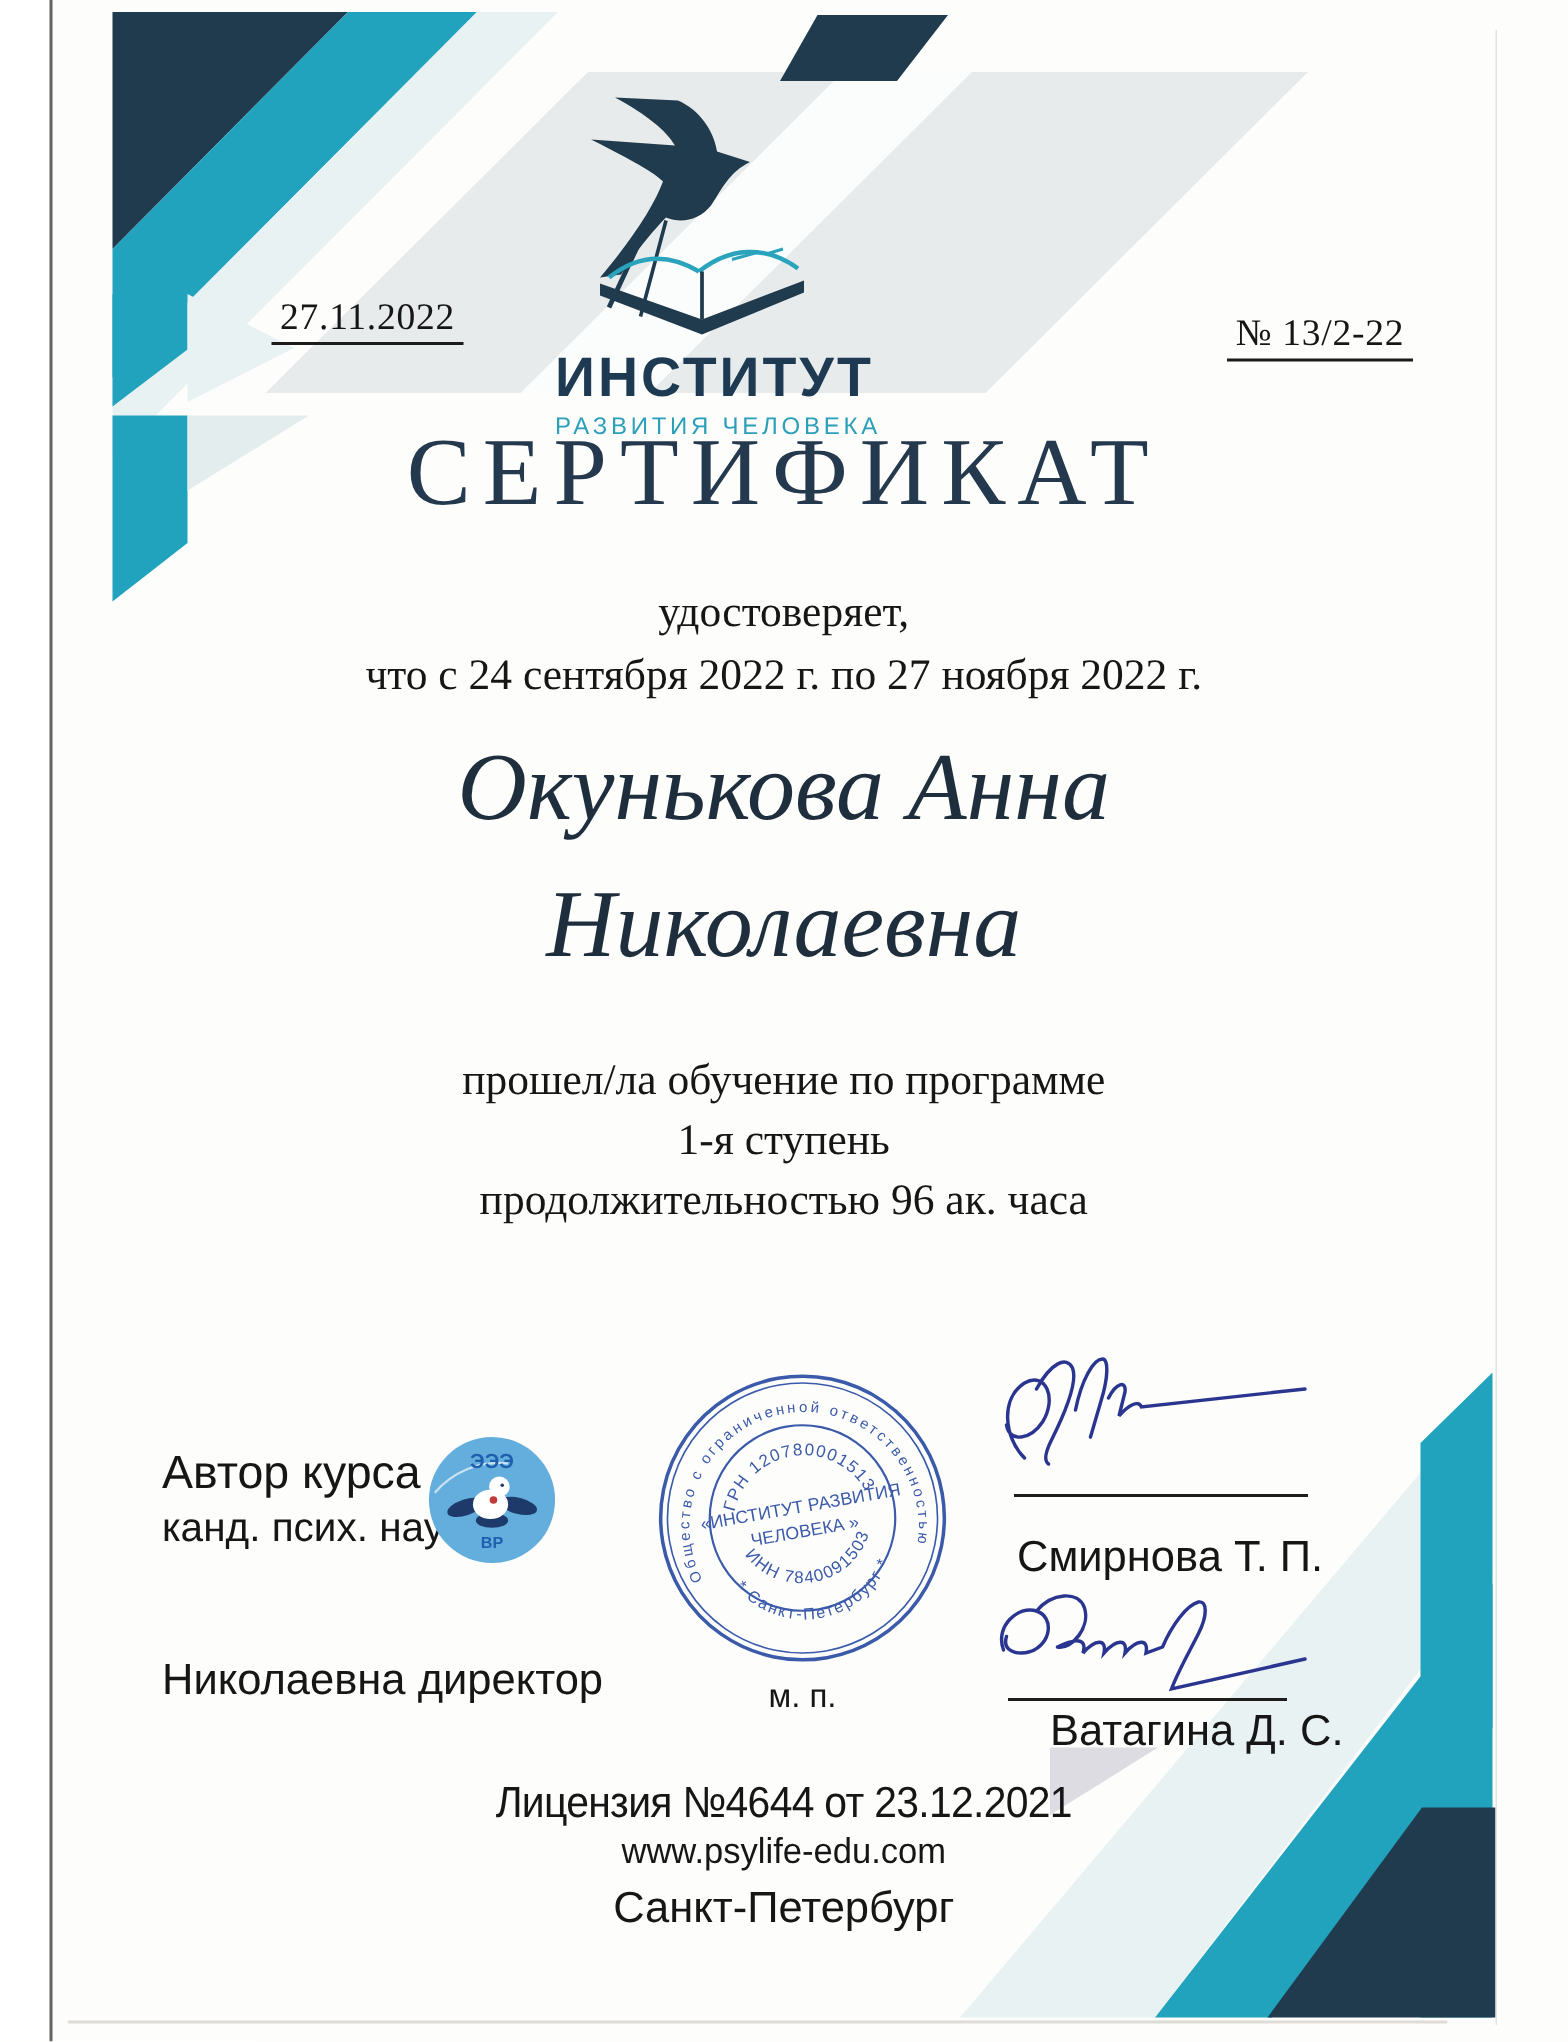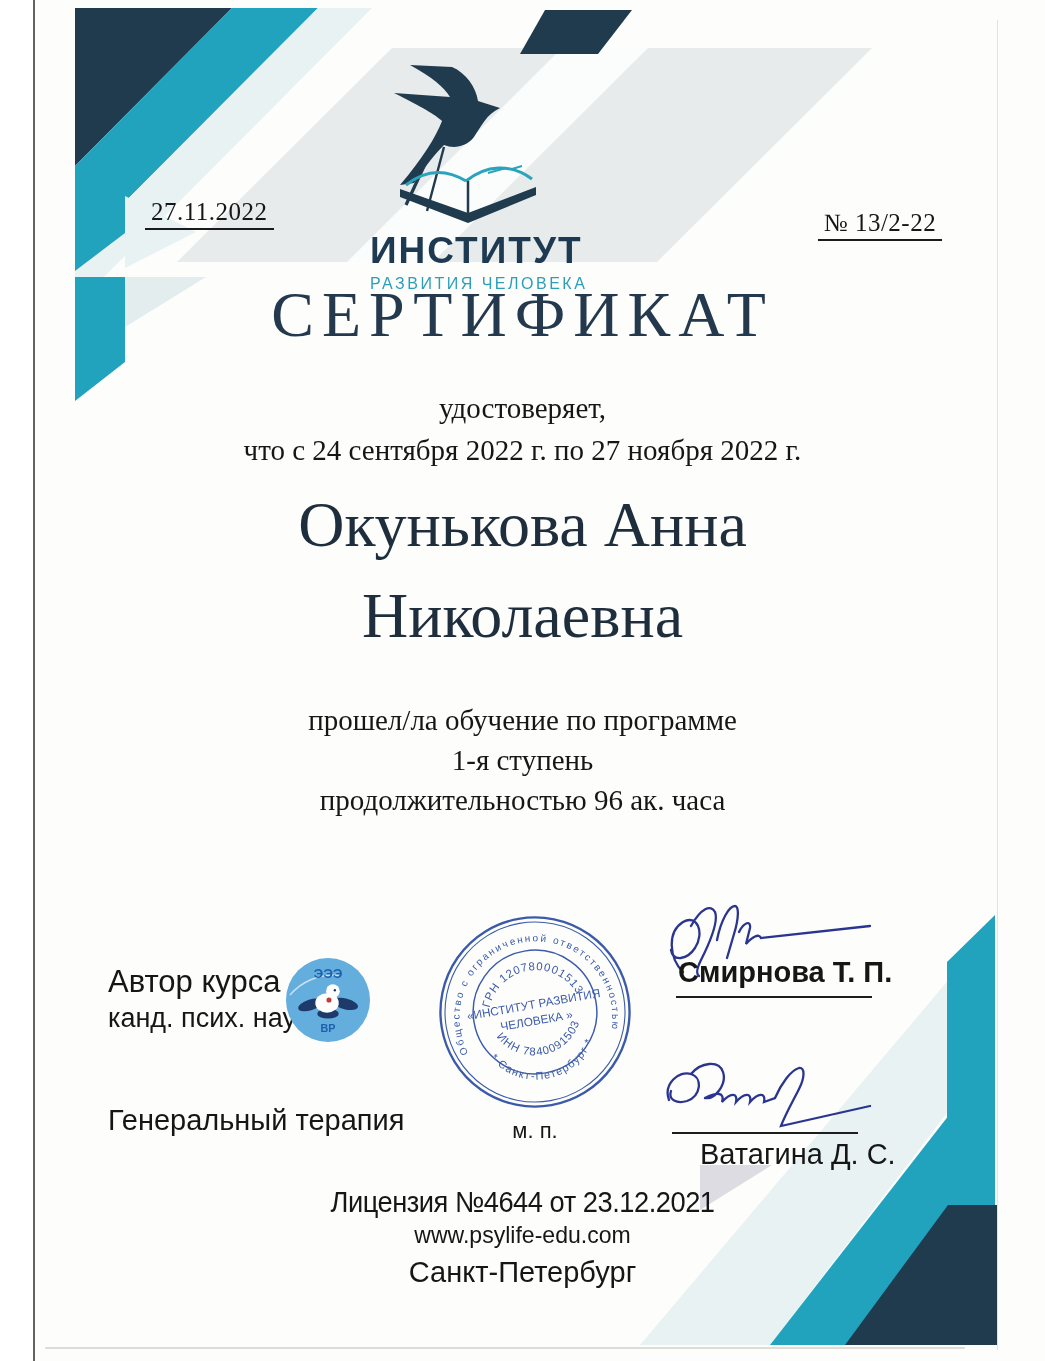--- a/index.html
+++ b/index.html
@@ -18,21 +18,21 @@
   .date-field,.number-field{font-size:25px;letter-spacing:.5px;}
   .date-field span,.number-field span{border-bottom:2px solid #1b1b1b;padding:0 6px 3px 6px;}
 
   .logo-block{left:370px;top:58px;width:350px;}
   .logo-org1{font-size:37px;font-weight:bold;color:#1d3a52;letter-spacing:2px;line-height:1.05;}
   .logo-org2{font-size:16px;color:#2b9fb8;letter-spacing:2.5px;margin-top:4px;}
 
   .cert-title{top:278px;font-size:64px;color:#24394d;letter-spacing:8px;font-weight:500;}
   .certifies{top:392px;font-size:29px;}
   .period{top:434px;font-size:29px;}
-  .recipient{top:480px;font-size:64px;color:#1f2e3d;line-height:1.42;}
+  .recipient{top:480px;font-size:64px;font-style:italic;color:#1f2e3d;line-height:1.42;}
   .recipient > div{max-width:760px;margin:0 auto;}
   .program-wrap{top:700px;font-size:29px;line-height:40px;}
   .program-wrap .pl{max-width:660px;margin:0 auto;}
 
   .author-block{left:108px;top:964px;}
   .author-l1{font-size:31px;}
   .author-l2{font-size:27px;margin-top:3px;}
   .director{left:108px;top:1104px;font-size:29px;}
   .mp{left:470px;top:1118px;width:130px;text-align:center;font-size:22px;}
 
@@ -75,21 +75,21 @@
       <polygon points="995,915 995,1345 947,1345 947,962" fill="#21a2bd"></polygon>
       <polygon points="845,1345 948,1205 997,1205 997,1345" fill="#203a4e"></polygon>
     </g>
   </svg>
 
   <div class="scanstrip-left"></div>
   <div class="scanline-left"></div>
   <div class="scanline-right"></div>
   <div class="scanline-bottom"></div>
 
-  <div class="abs date-field ser" style="left:145px;top:198px;width:200px;"><span>27.11.2022</span></div>
+  <div class="abs date-field ser" style="left:145px;top:198px;width:200px;text-align:center;"><span>27.11.2022</span></div>
   <div class="abs number-field ser" style="left:780px;top:209px;width:200px;text-align:center;"><span>№ 13/2-22</span></div>
 
   <div class="abs logo-block">
     <svg width="200" height="170" viewBox="0 0 200 160">
 
       <path fill="#203a4e" d="
         M130,45 L108,38
         C106,24 96,10 82,4 L40,2
         C62,14 74,24 80,34 L24,30
         C52,44 66,52 72,58
@@ -172,23 +172,23 @@
 
   <div class="abs mp">м. п.</div>
 
   <svg class="abs sig-svg" style="left:655px;top:900px;" width="230" height="100" viewBox="0 0 230 100">
     <path d="M28,72 C14,58 12,32 28,22 C42,14 50,32 40,48 C32,60 18,62 16,50
              M36,26 C46,8 56,4 60,12 C64,22 54,44 46,60 C42,68 41,74 44,76
              M62,40 C66,20 74,6 80,6 C84,6 84,18 79,34 L72,58
              M84,32 C89,22 96,20 95,28 L91,44 C97,37 104,33 106,38 L215,26"></path>
   </svg>
   <div class="abs sigline" style="left:676px;top:996px;width:196px;"></div>
-  <div class="abs signame" style="left:678px;top:956px;font-weight:bold;">Смирнова Т. П.</div>
-
-  <div class="abs director">Генеральный терапия</div>
+  <div class="abs signame" style="left:678px;top:1022px;">Смирнова Т. П.</div>
+
+  <div class="abs director">Николаевна директор</div>
 
   <svg class="abs sig-svg" style="left:655px;top:1058px;" width="230" height="80" viewBox="0 0 230 80">
     <path d="M14,42 C8,26 24,12 36,16 C48,20 46,38 32,43 C22,46 13,42 16,33
              M36,16 C46,4 64,2 68,14 C72,26 60,42 50,40
              M50,40 C62,34 70,34 67,44 C75,35 83,34 81,44 C89,35 97,34 95,44 C103,35 111,34 109,44 L120,40
              C126,26 136,12 144,10 C150,9 150,19 144,31 C138,43 130,57 126,68 L215,48"></path>
   </svg>
   <div class="abs sigline" style="left:672px;top:1132px;width:186px;"></div>
   <div class="abs signame" style="left:700px;top:1138px;">Ватагина Д. С.</div>
 

